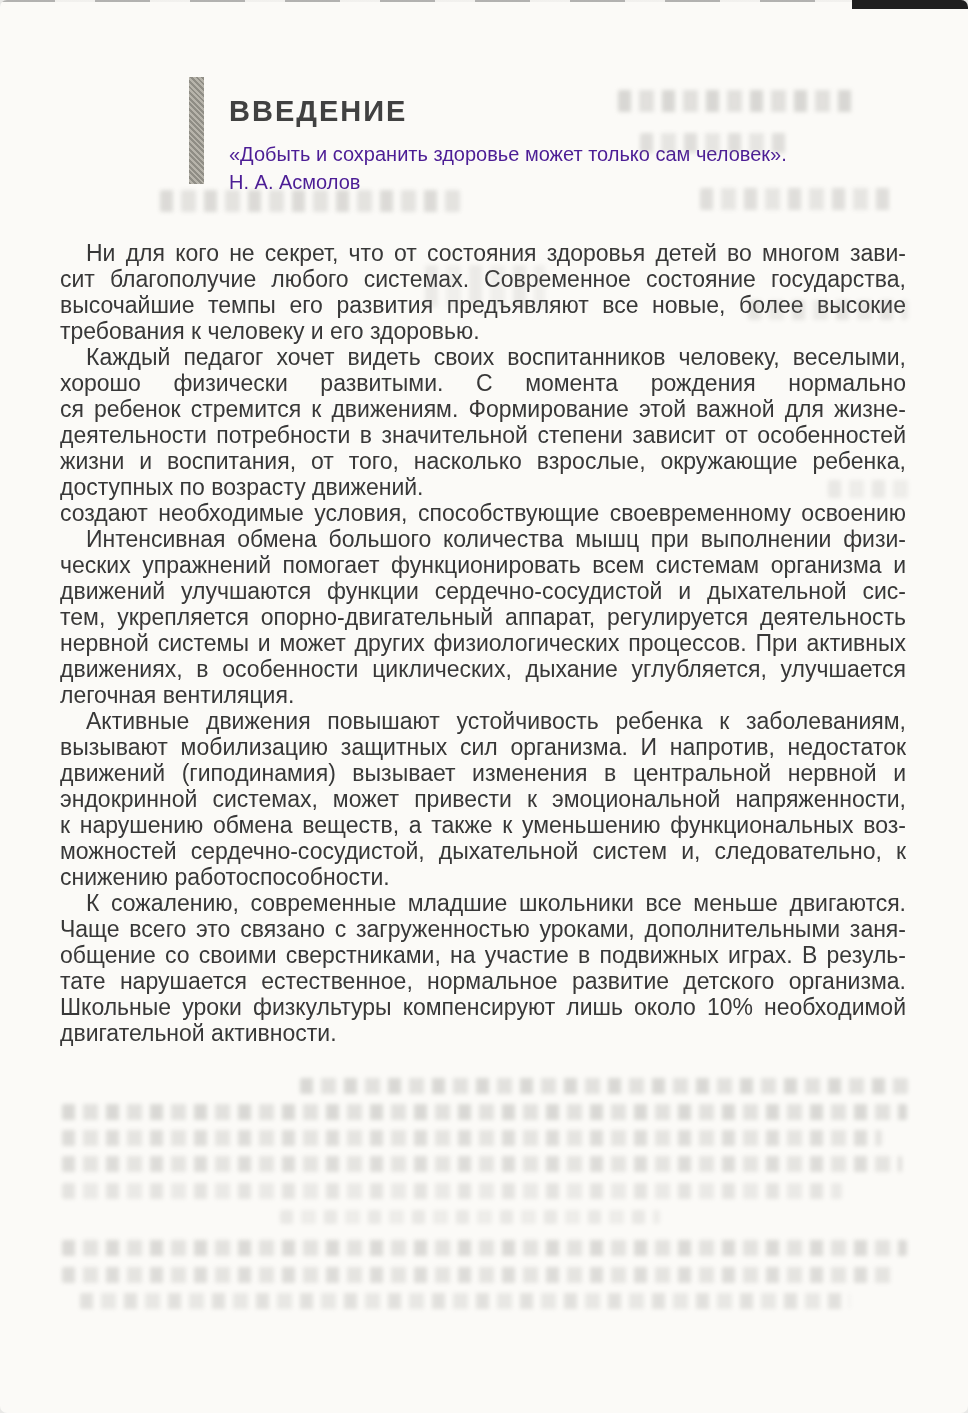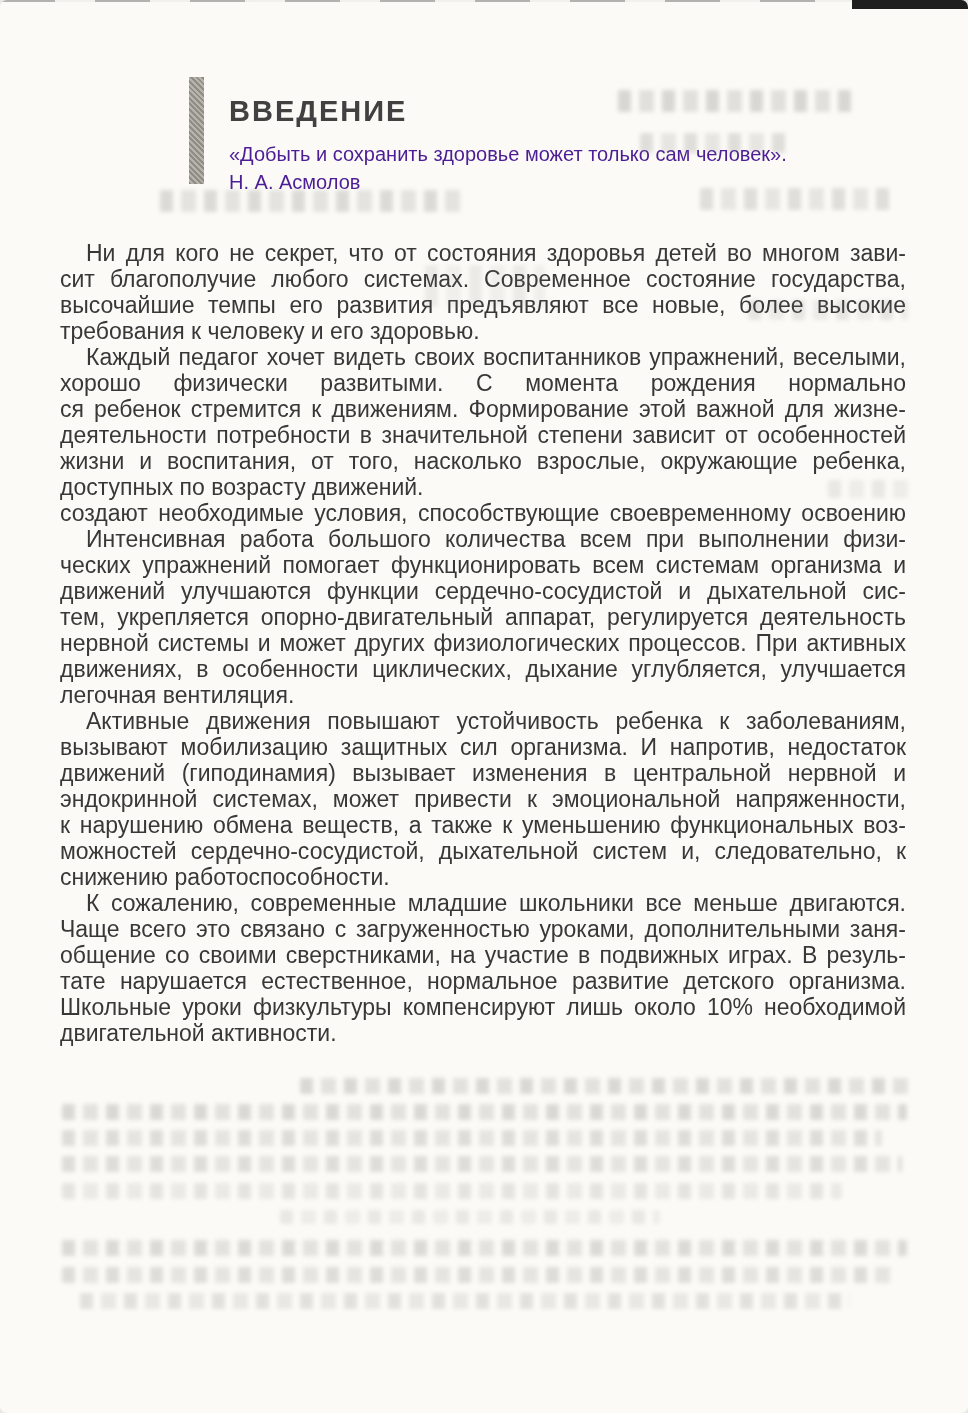--- a/index.html
+++ b/index.html
@@ -85,30 +85,30 @@
   </div>
 
   <div class="body-text" id="body-text">
       <div class="para">
         <div class="line first">Ни для кого не секрет, что от состояния здоровья детей во многом зави-</div>
         <div class="line">сит благополучие любого системах. Современное состояние государства,</div>
         <div class="line">высочайшие темпы его развития предъявляют все новые, более высокие</div>
         <div class="line last">требования к человеку и его здоровью.</div>
       </div>
       <div class="para">
-        <div class="line first">Каждый педагог хочет видеть своих воспитанников упражнений, веселыми,</div>
+        <div class="line first">Каждый педагог хочет видеть своих воспитанников человеку, веселыми,</div>
         <div class="line">хорошо физически развитыми. С момента рождения нормально развивающий-</div>
         <div class="line">ся ребенок стремится к движениям. Формирование этой важной для жизне-</div>
         <div class="line">деятельности потребности в значительной степени зависит от особенностей</div>
         <div class="line">жизни и воспитания, от того, насколько взрослые, окружающие ребенка,</div>
         <div class="line last">доступных по возрасту движений.</div>
         <div class="line">создают необходимые условия, способствующие своевременному освоению</div>
       </div>
       <div class="para">
-        <div class="line first">Интенсивная работа большого количества всем при выполнении физи-</div>
+        <div class="line first">Интенсивная обмена большого количества мышц при выполнении физи-</div>
         <div class="line">ческих упражнений помогает функционировать всем системам организма и</div>
         <div class="line">движений улучшаются функции сердечно-сосудистой и дыхательной сис-</div>
         <div class="line">тем, укрепляется опорно-двигательный аппарат, регулируется деятельность</div>
         <div class="line">нервной системы и может других физиологических процессов. При активных</div>
         <div class="line">движениях, в особенности циклических, дыхание углубляется, улучшается</div>
         <div class="line last">легочная вентиляция.</div>
       </div>
       <div class="para">
         <div class="line first">Активные движения повышают устойчивость ребенка к заболеваниям,</div>
         <div class="line">вызывают мобилизацию защитных сил организма. И напротив, недостаток</div>

